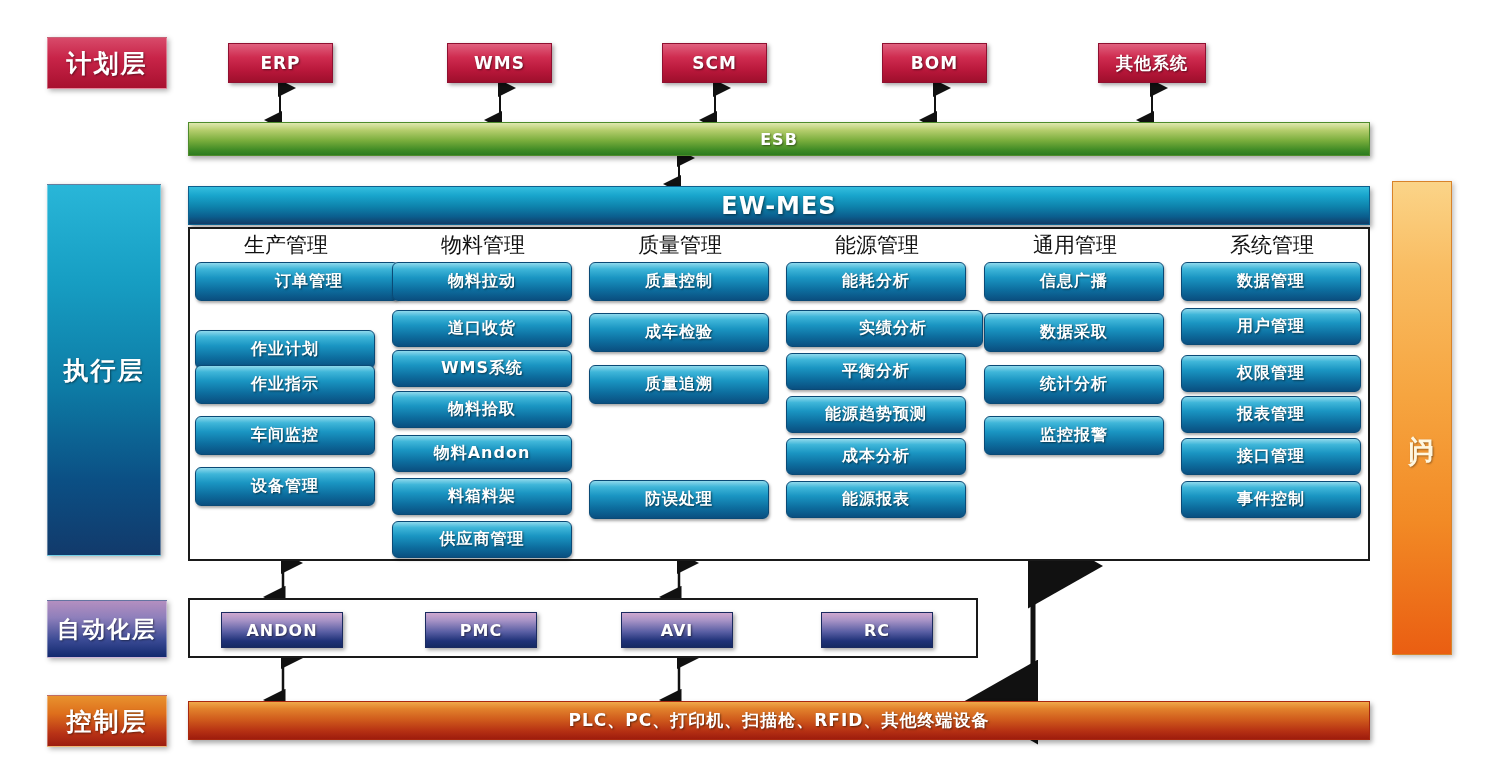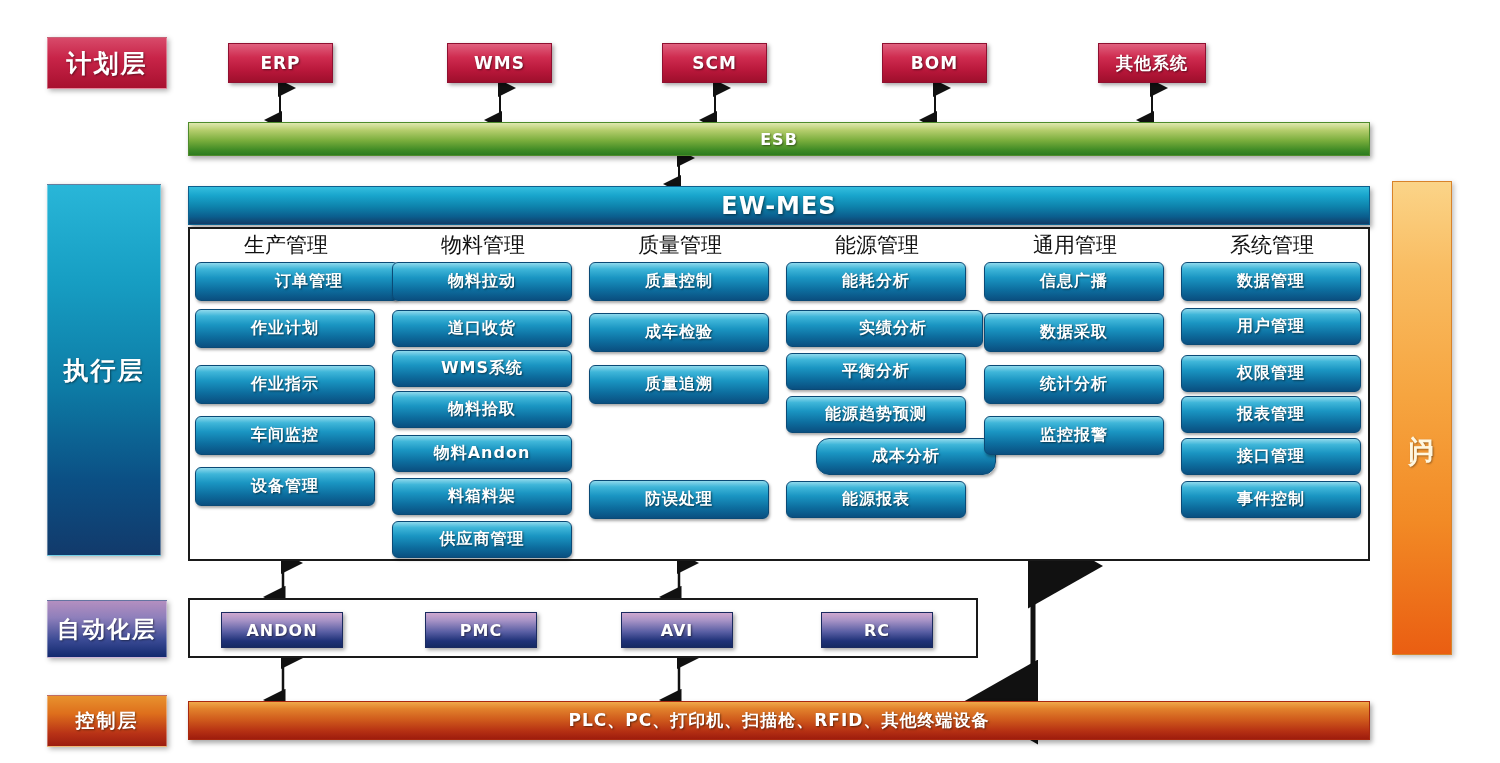--- a/index.html
+++ b/index.html
@@ -34,21 +34,21 @@
   .tag-exec{
     background:linear-gradient(180deg,#29b6d8 0%,#179fc4 25%,#0d7ba5 55%,#0b4f84 80%,#123a6b 100%);
     font-size:25px;
   }
   .tag-auto{
     background:linear-gradient(180deg,#b48fc0 0%,#8e7fbb 30%,#3a4a94 70%,#12296e 100%);
     font-size:23px;
   }
   .tag-ctrl{
     background:linear-gradient(180deg,#e8922e 0%,#de6f1c 35%,#b83216 75%,#9c1d10 100%);
-    font-size:19px;
+    font-size:25px;
   }
 
   
   .plan-box{
     display:flex;align-items:center;justify-content:center;
     color:#ffffff;font-weight:bold;font-size:17px;
     letter-spacing:1px;
     background:linear-gradient(180deg,#e0607e 0%,#cf2c50 35%,#b8173a 70%,#9e0f2c 100%);
     border:1px solid #8f1030;
     box-shadow:2px 2px 4px rgba(0,0,0,.35);
@@ -201,21 +201,21 @@
   <div class="abs exec-box" style="left:188px;top:227px;width:1182px;height:334px;"></div>
 
   <div class="col-title" style="left:195px;top:231px;width:182px;">生产管理</div>
   <div class="col-title" style="left:392px;top:231px;width:182px;">物料管理</div>
   <div class="col-title" style="left:589px;top:231px;width:182px;">质量管理</div>
   <div class="col-title" style="left:786px;top:231px;width:182px;">能源管理</div>
   <div class="col-title" style="left:984px;top:231px;width:182px;">通用管理</div>
   <div class="col-title" style="left:1181px;top:231px;width:182px;">系统管理</div>
 
   <div class="mod-btn" style="left:195px;top:262px;width:178px;height:37px;padding-left:24px;">订单管理</div>
-  <div class="mod-btn" style="left:195px;top:309px;width:178px;height:37px;border-radius:6px;">作业计划</div>
+  <div class="mod-btn" style="left:195px;top:330px;width:178px;height:37px;border-radius:6px;">作业计划</div>
   <div class="mod-btn" style="left:195px;top:365px;width:178px;height:37px;">作业指示</div>
   <div class="mod-btn" style="left:195px;top:416px;width:178px;height:37px;">车间监控</div>
   <div class="mod-btn" style="left:195px;top:467px;width:178px;height:37px;">设备管理</div>
 
   <div class="mod-btn" style="left:392px;top:262px;width:178px;height:37px;">物料拉动</div>
   <div class="mod-btn" style="left:392px;top:310px;width:178px;height:35px;">道口收货</div>
   <div class="mod-btn" style="left:392px;top:350px;width:178px;height:35px;">WMS系统</div>
   <div class="mod-btn" style="left:392px;top:391px;width:178px;height:35px;">物料拾取</div>
   <div class="mod-btn" style="left:392px;top:435px;width:178px;height:35px;">物料Andon</div>
   <div class="mod-btn" style="left:392px;top:478px;width:178px;height:35px;">料箱料架</div>
@@ -223,21 +223,21 @@
 
   <div class="mod-btn" style="left:589px;top:262px;width:178px;height:37px;">质量控制</div>
   <div class="mod-btn" style="left:589px;top:313px;width:178px;height:37px;">成车检验</div>
   <div class="mod-btn" style="left:589px;top:365px;width:178px;height:37px;">质量追溯</div>
   <div class="mod-btn" style="left:589px;top:440px;width:178px;height:37px;margin-top:40px;">防误处理</div>
 
   <div class="mod-btn" style="left:786px;top:262px;width:178px;height:37px;">能耗分析</div>
   <div class="mod-btn" style="left:786px;top:310px;width:178px;height:35px;padding-left:17px;">实绩分析</div>
   <div class="mod-btn" style="left:786px;top:353px;width:178px;height:35px;">平衡分析</div>
   <div class="mod-btn" style="left:786px;top:396px;width:178px;height:35px;">能源趋势预测</div>
-  <div class="mod-btn" style="left:816px;top:438px;width:178px;height:35px;border-radius:13px;">成本分析</div>
+  <div class="mod-btn" style="left:786px;top:438px;width:178px;height:35px;">成本分析</div>
   <div class="mod-btn" style="left:786px;top:481px;width:178px;height:35px;">能源报表</div>
 
   <div class="mod-btn" style="left:984px;top:262px;width:178px;height:37px;">信息广播</div>
   <div class="mod-btn" style="left:984px;top:313px;width:178px;height:37px;">数据采取</div>
   <div class="mod-btn" style="left:984px;top:365px;width:178px;height:37px;">统计分析</div>
   <div class="mod-btn" style="left:984px;top:416px;width:178px;height:37px;">监控报警</div>
 
   <div class="mod-btn" style="left:1181px;top:262px;width:178px;height:37px;">数据管理</div>
   <div class="mod-btn" style="left:1181px;top:308px;width:178px;height:35px;">用户管理</div>
   <div class="mod-btn" style="left:1181px;top:355px;width:178px;height:35px;">权限管理</div>

